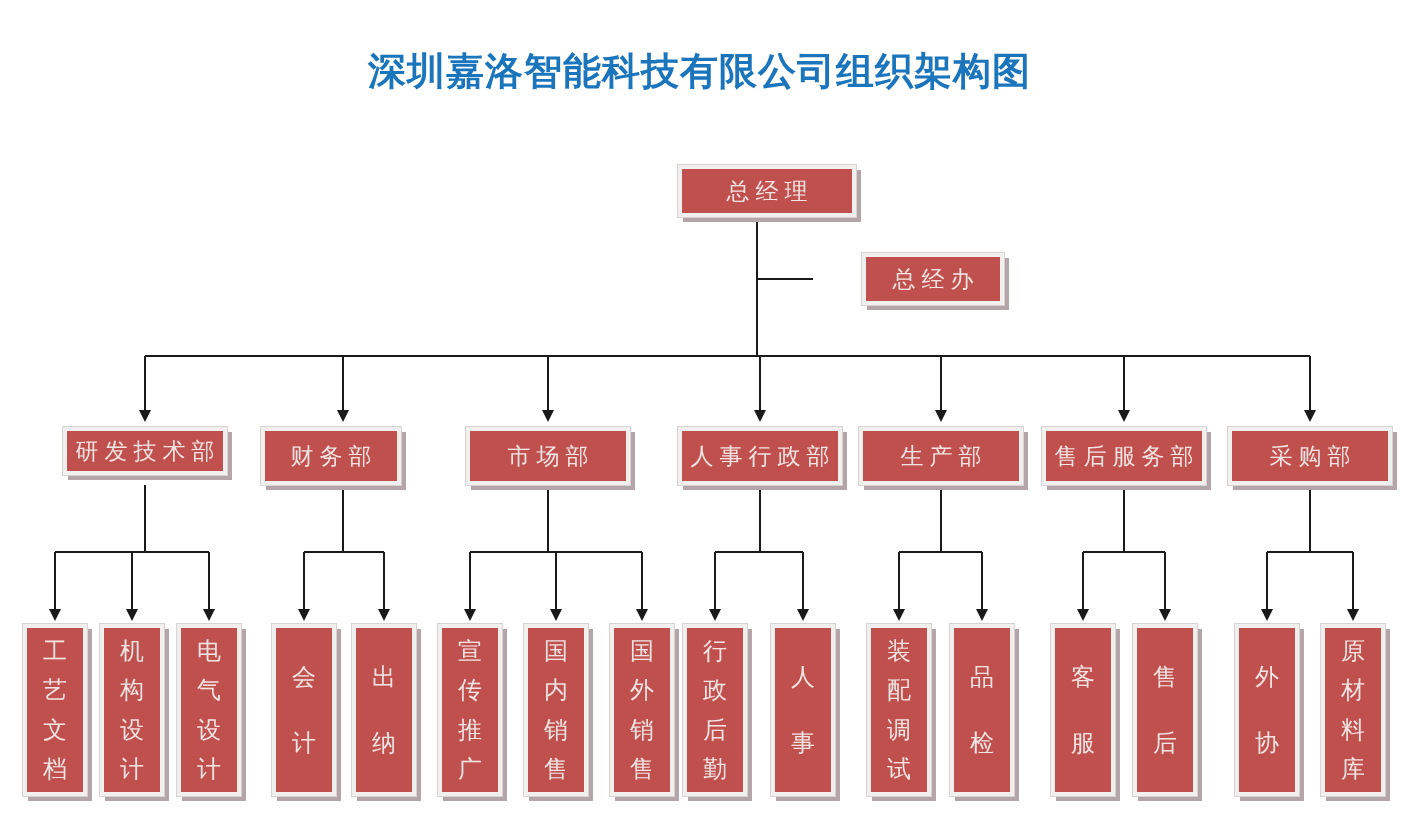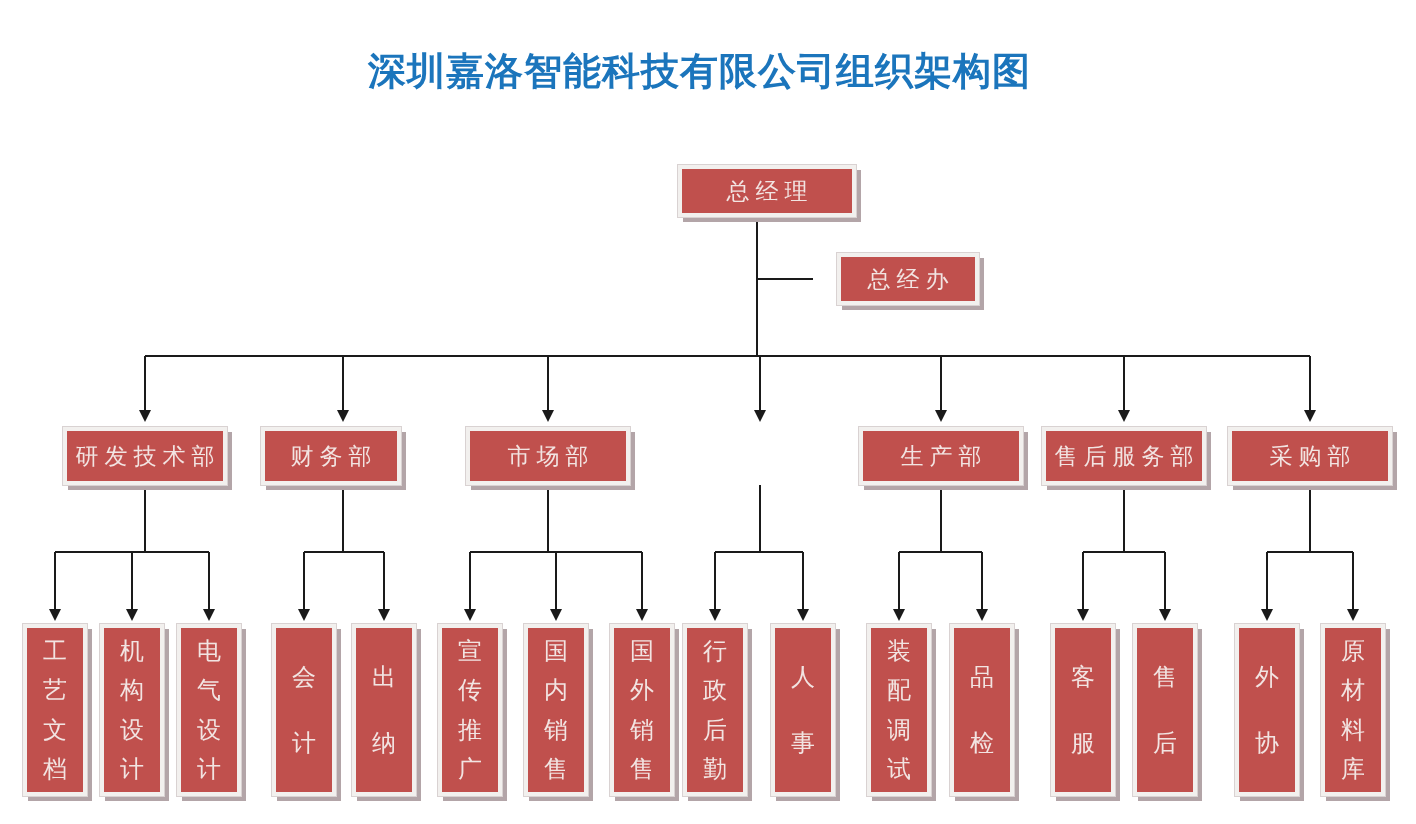--- a/index.html
+++ b/index.html
@@ -118,32 +118,35 @@
     <line x1="1083" y1="552" x2="1083" y2="618" marker-end="url(#arrowhead)"></line>
     <line x1="1165" y1="552" x2="1165" y2="618" marker-end="url(#arrowhead)"></line>
     <line x1="1267" y1="552" x2="1267" y2="618" marker-end="url(#arrowhead)"></line>
     <line x1="1353" y1="552" x2="1353" y2="618" marker-end="url(#arrowhead)"></line>
   </svg>
 
   <div class="box" style="left:678px;top:165px;width:178px;height:52px">
     <span class="box-label">总经理</span>
   </div>
 
-  <div class="box" style="left:837px;top:253px;width:142px;height:52px">
+  <div class="box" style="left:862px;top:253px;width:142px;height:52px">
     <span class="box-label">总经办</span>
   </div>
 
-  <div class="box" style="left:63px;top:427px;width:164px;height:58px">
+  <div class="box" style="left:63px;top:427px;width:164px;height:48px">
     <span class="box-label">研发技术部</span>
   </div>
   <div class="box" style="left:261px;top:427px;width:140px;height:58px">
     <span class="box-label">财务部</span>
   </div>
   <div class="box" style="left:466px;top:427px;width:164px;height:58px">
     <span class="box-label">市场部</span>
+  </div>
+  <div class="box" style="left:678px;top:427px;width:164px;height:58px">
+    <span class="box-label">人事行政部</span>
   </div>
   <div class="box" style="left:859px;top:427px;width:164px;height:58px">
     <span class="box-label">生产部</span>
   </div>
   <div class="box" style="left:1042px;top:427px;width:164px;height:58px">
     <span class="box-label">售后服务部</span>
   </div>
   <div class="box" style="left:1228px;top:427px;width:164px;height:58px">
     <span class="box-label">采购部</span>
   </div>

